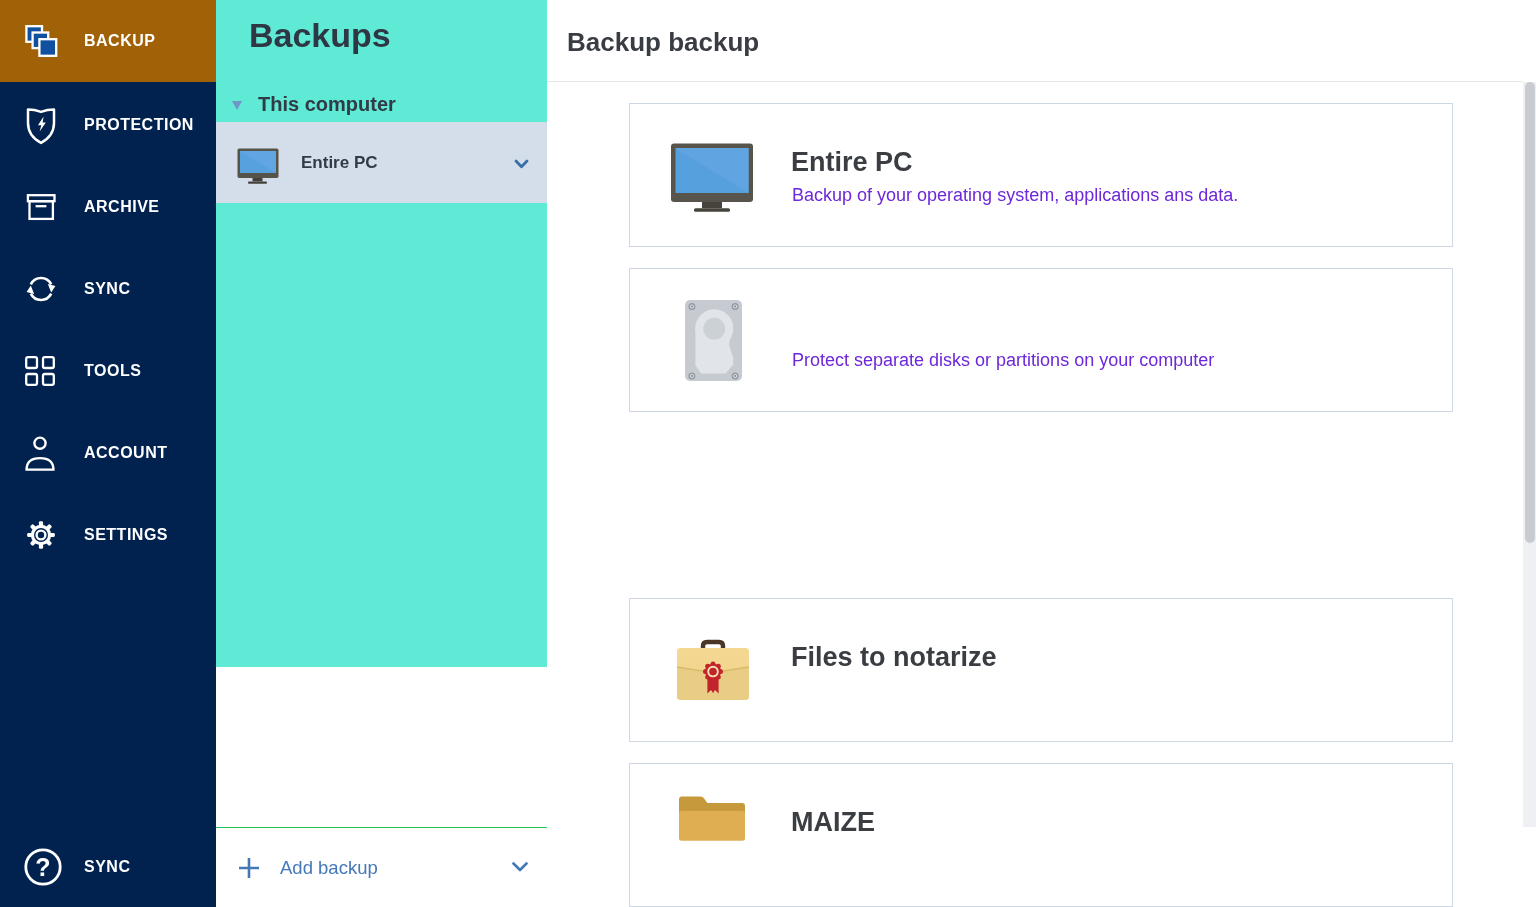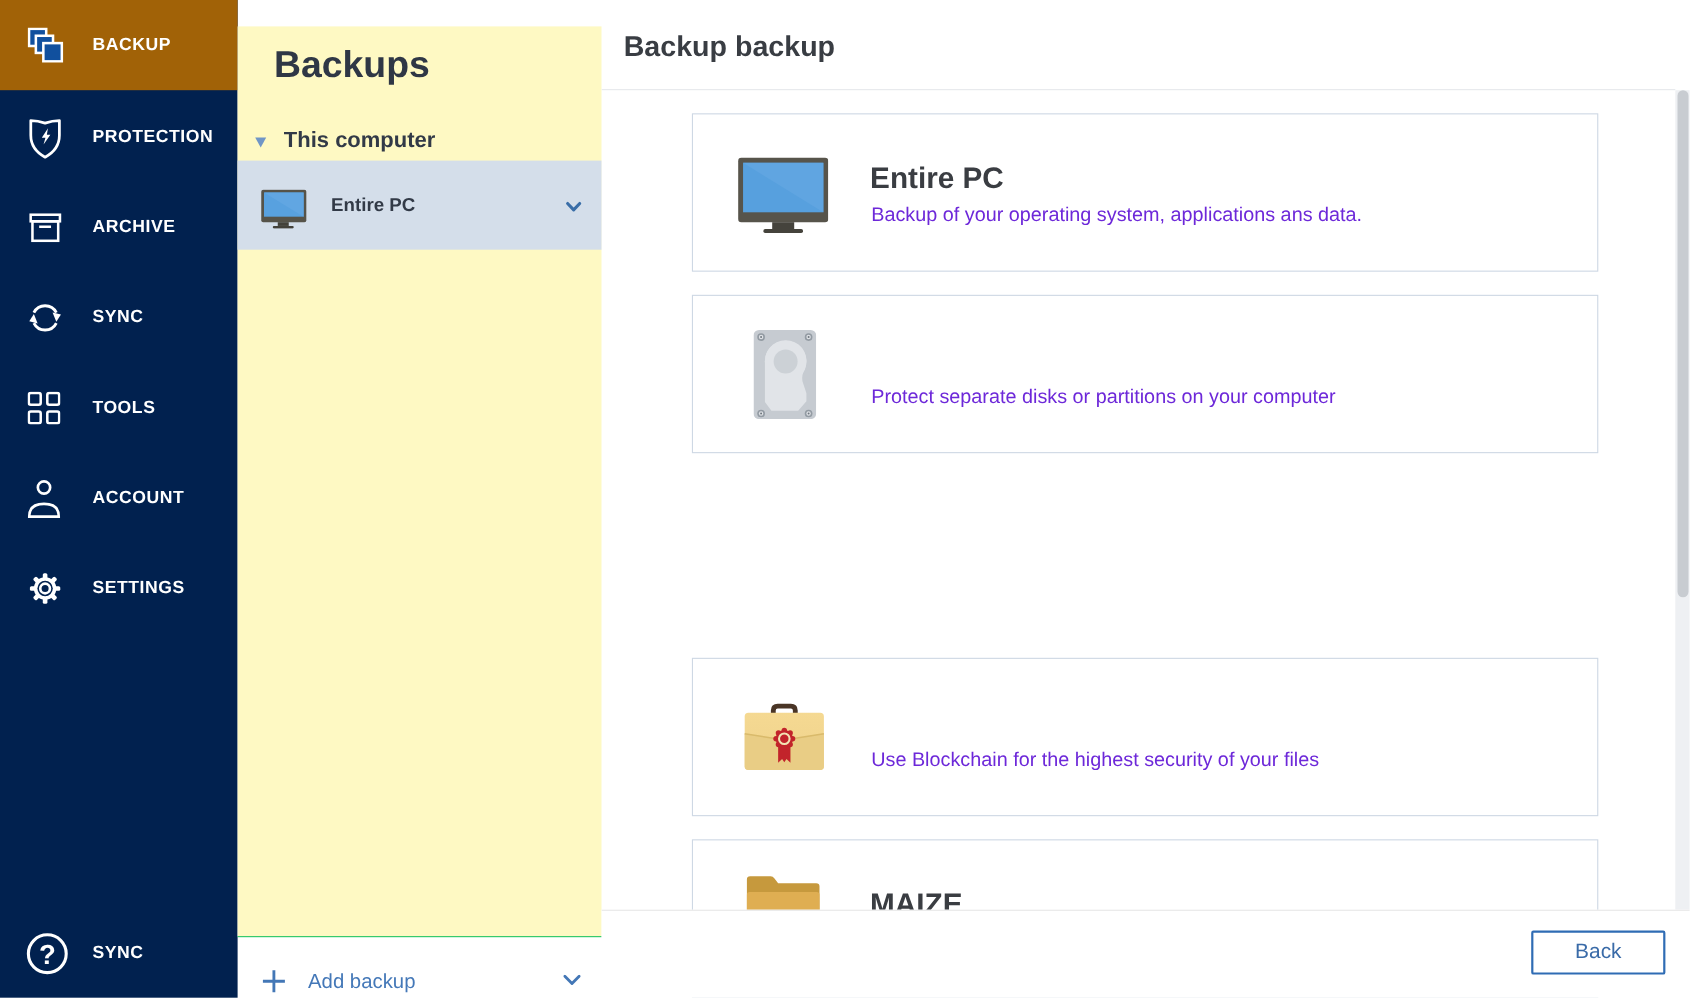--- a/index.html
+++ b/index.html
@@ -6,21 +6,21 @@
 html,body { width:1536px; height:907px; overflow:hidden; background:#fff;
   font-family:"Liberation Sans", sans-serif; }
 #stage { position:absolute; left:0; top:0; width:1536px; height:907px; }
 
 #sidebar { position:absolute; left:0; top:0; width:216px; height:907px; background:#01214f; }
 .nav { position:absolute; left:0; width:216px; height:82px; display:flex; align-items:center; }
 .nav svg { position:absolute; left:25px; }
 .nav span { position:absolute; left:84px; color:#fff; font-size:16px; font-weight:bold; letter-spacing:0.5px; }
 .nav.active { background:#a16207; }
 
-#panel { position:absolute; left:216px; top:0; width:331px; height:827px; background:#fef9c3;margin-top:24px; }
+#panel { position:absolute; left:216px; top:0; width:331px; height:667px; background:#5eead4; }
 #panel h1 { position:absolute; left:33px; top:16px; font-size:34px; font-weight:bold; color:#2f3745; }
 #thiscomp { position:absolute; left:0; top:93px; width:331px; height:22px; }
 #thiscomp .tri { position:absolute; left:16px; top:8px; width:0; height:0;
   border-left:5.5px solid transparent; border-right:5.5px solid transparent; border-top:9.5px solid #7096c6; }
 #thiscomp span { position:absolute; left:42px; top:0; font-size:20px; font-weight:bold; color:#323a47; }
 #entirerow { position:absolute; left:0; top:122px; width:331px; height:81px; background:#d4deea; }
 #entirerow svg.mon { position:absolute; left:21px; top:26px; }
 #entirerow span { position:absolute; left:85px; top:31px; font-size:17px; font-weight:bold; color:#323a47; }
 #entirerow svg.chev { position:absolute; left:298px; top:37px; }
 #addrow { position:absolute; left:0; top:827px; width:331px; height:80px; border-top:1px solid #22c55e; }
@@ -219,32 +219,29 @@
             <circle cx="42.3" cy="27.3" r="2.5"></circle>
             <circle cx="44.5" cy="32.6" r="2.5"></circle>
         <circle cx="42.3" cy="37.9" r="2.5"></circle>
             <circle cx="37" cy="40.1" r="2.5"></circle>
             <circle cx="31.7" cy="37.9" r="2.5"></circle>
         <circle cx="29.5" cy="32.6" r="2.5"></circle>
             <circle cx="31.7" cy="27.3" r="2.5"></circle>
       </g>
       <circle cx="37" cy="32.6" r="4.8" fill="none" stroke="#f2e3b4" stroke-width="1.9"></circle>
     </svg>
-    <div class="s">Use Blockchain for the highest security of your files</div>
+    <div class="t">Files to notarize</div>
   </div>
 
   <div class="card" style="top:763px;">
     <svg style="left:47px;top:31px;" width="70" height="46" viewBox="0 0 70 46">
       <path d="M2 44 V4.6 Q2 1.6 5 1.6 H23.5 Q25.7 1.6 27.1 3.6 L30.4 8 H65 Q68 8 68 11 V44 Z" fill="#c6993d"></path>
       <rect x="2" y="15.8" width="66" height="30" rx="2.5" fill="#dfae52"></rect>
     </svg>
     <div class="t">MAIZE</div>
   </div>
 
   <div id="sbtrack"></div>
   <div id="sbthumb"></div>
 
-  <div id="botbar">
-    <div id="backbtn">Back</div>
-  </div>
 </div>
 
 </div>
 
 </body></html>

